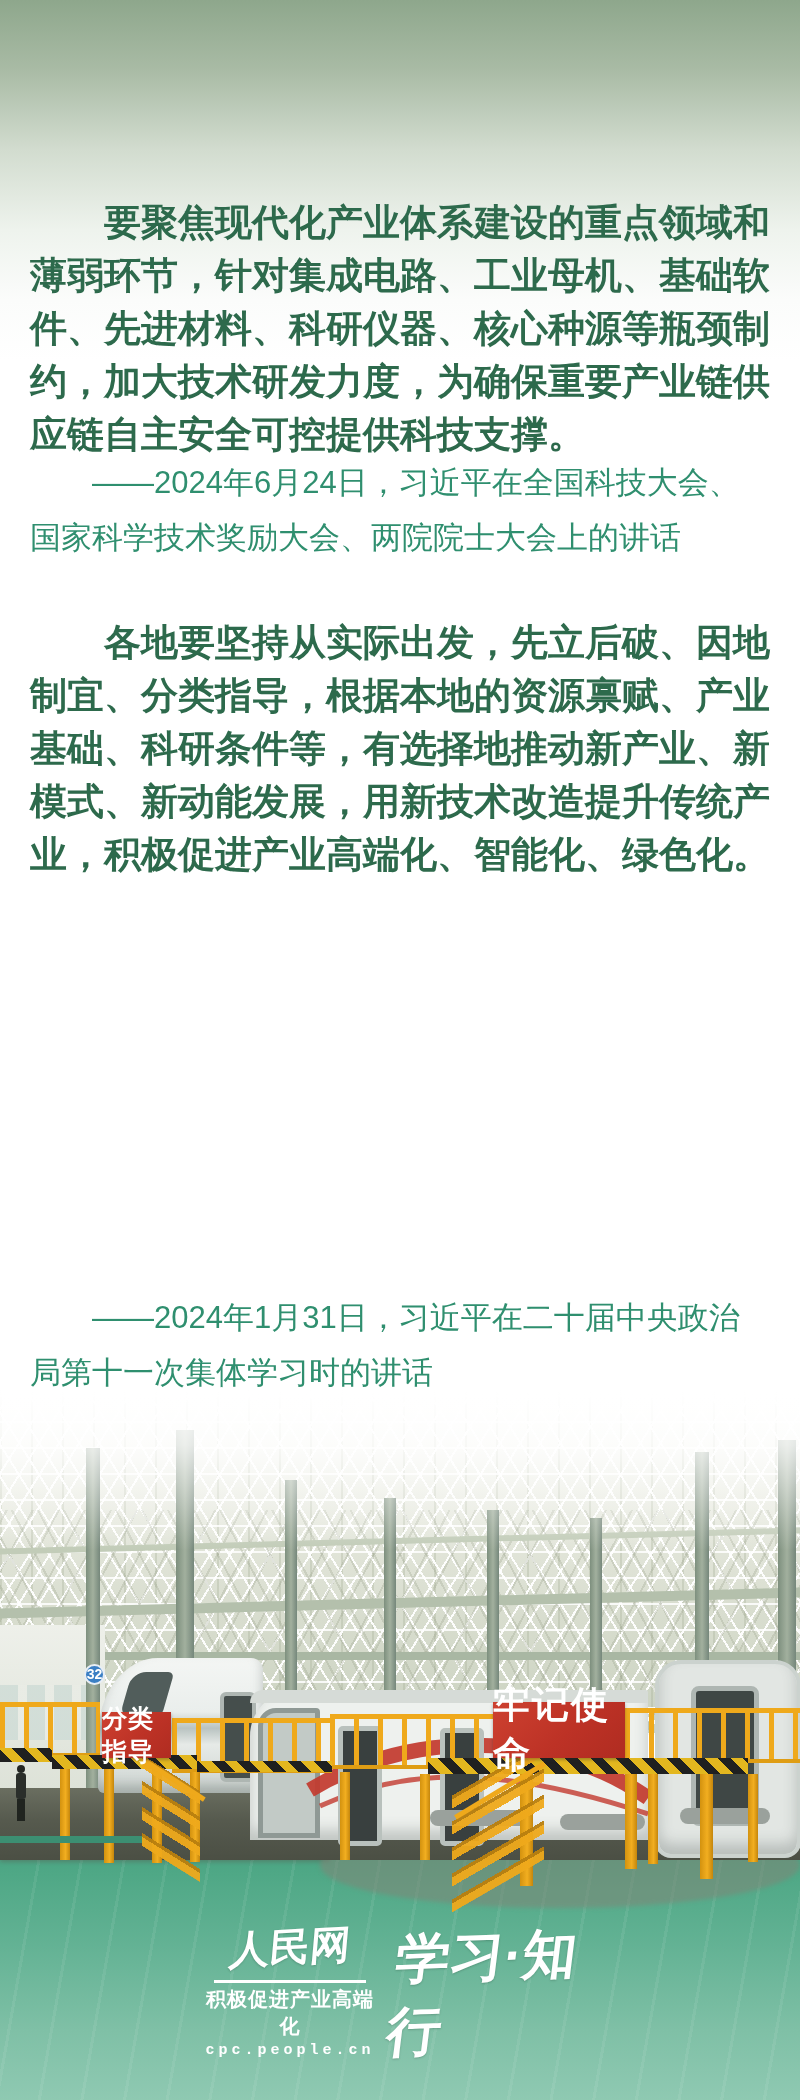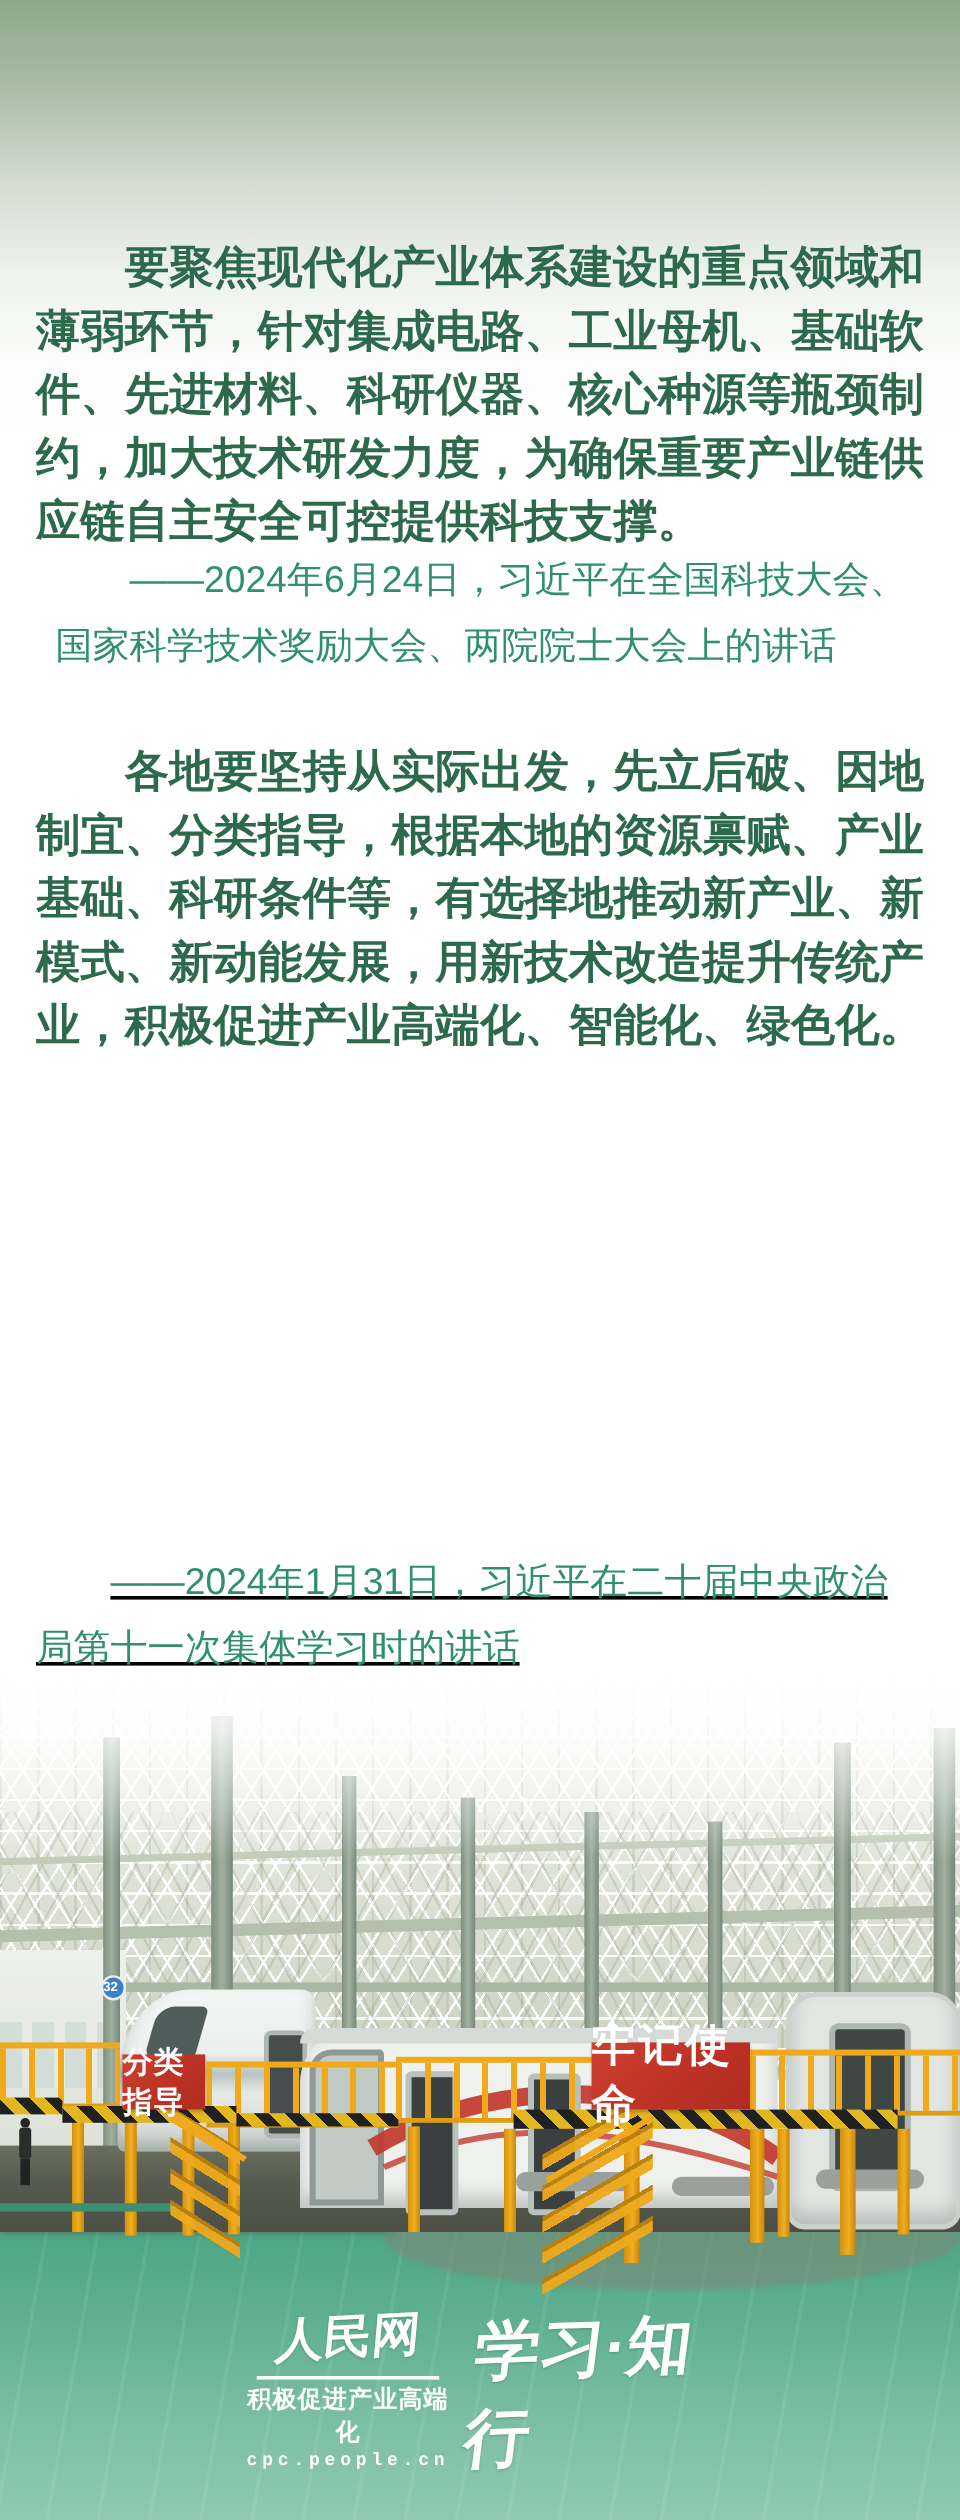--- a/index.html
+++ b/index.html
@@ -12,25 +12,25 @@
   .quote-section{position:absolute;left:30px;width:740px;}
   .quote-text{
     margin:0;color:#2d6a4c;font-size:37px;line-height:53px;font-weight:700;
     text-align:justify;text-indent:2em;letter-spacing:0px;
   }
   .quote-attr{
     margin:0;color:#2f8f6f;font-size:31px;line-height:55px;font-weight:400;
     text-align:left;text-indent:2em;
   }
   .sec1{top:196px;}
-  .attr1{top:455px;margin-left:16px;}
+  .attr1{top:455px;}
   .sec2{top:616px;}
   .attr2{top:895px;}
   .sec3{top:1076px;}
-  .attr3{top:1290px;text-decoration:underline;}
+  .attr3{top:1290px;}
 
   
   .photo{position:absolute;left:0;top:1390px;width:800px;height:710px;overflow:hidden;}
   .ph-hall{position:absolute;left:0;top:0;width:800px;height:345px;
     background:linear-gradient(180deg,#ffffff 0%,#f5f6f0 12%,#e9ebe1 30%,#dde1d4 55%,#d2d8c8 80%,#c9d1c0 100%);}
   .ph-truss{position:absolute;left:0;top:0;width:800px;height:345px;
     background:
       repeating-linear-gradient(58deg,rgba(255,255,255,.95) 0 2px,rgba(0,0,0,0) 2px 17px),
       repeating-linear-gradient(-58deg,rgba(255,255,255,.95) 0 2px,rgba(0,0,0,0) 2px 17px),
       repeating-linear-gradient(0deg,rgba(255,255,255,.85) 0 2px,rgba(0,0,0,0) 2px 26px),
@@ -43,23 +43,23 @@
     background:linear-gradient(180deg,#ffffff 0px,rgba(255,255,255,.8) 55px,rgba(255,255,255,0) 160px);}
   .beam{position:absolute;left:-10px;width:820px;background:#b4c0ac;}
   .beam.b1{top:148px;height:6px;transform:rotate(-1.5deg);background:#c2ccb8;}
   .beam.b2{top:208px;height:10px;transform:rotate(-1.5deg);}
   .beam.b3{top:262px;height:8px;background:#a9b7a3;}
   .col{position:absolute;background:linear-gradient(90deg,#7d8f7e,#a2b09e 50%,#75877b);}
   .wall-left{position:absolute;left:0;top:235px;width:105px;height:165px;
     background:linear-gradient(180deg,#eef0ea,#dde2d8);}
   .wall-left .windows{position:absolute;left:0;top:60px;width:105px;height:55px;opacity:.85;
     background:repeating-linear-gradient(90deg,#cfdcd6 0 18px,#e9ece5 18px 27px);}
-  .col-sign{position:absolute;left:84px;top:256px;width:17px;height:17px;border-radius:50%;
-    background:#3b7fc4;border:2px solid #e8eef5;color:#ffffff;font-size:11px;line-height:17px;
-    text-align:left;font-weight:700;z-index:4;}
+  .col-sign{position:absolute;left:84px;top:274px;width:17px;height:17px;border-radius:50%;
+    background:#3b7fc4;border:2px solid #e8eef5;color:#ffffff;font-size:14px;line-height:17px;
+    text-align:center;font-weight:700;z-index:4;}
 
   
   .train{position:absolute;}
   .train-a{left:98px;top:268px;width:165px;height:135px;z-index:2;
     background:linear-gradient(180deg,#f4f6f4 0%,#eaeeec 40%,#b9c3c1 52%,#e6eae7 64%,#cdd4d1 100%);
     border-radius:60px 12px 6px 6px / 78px 12px 6px 6px;box-shadow:inset 0 -8px 12px rgba(90,100,95,.35);}
   .train-a .windshield{position:absolute;left:28px;top:14px;width:42px;height:44px;background:#515d5b;
     border-radius:14px 6px 6px 10px;transform:skewX(-16deg);}
   .train-a .door{position:absolute;left:122px;top:34px;width:28px;height:82px;background:#454e4c;
     border:4px solid #aeb6b2;border-radius:6px;}

